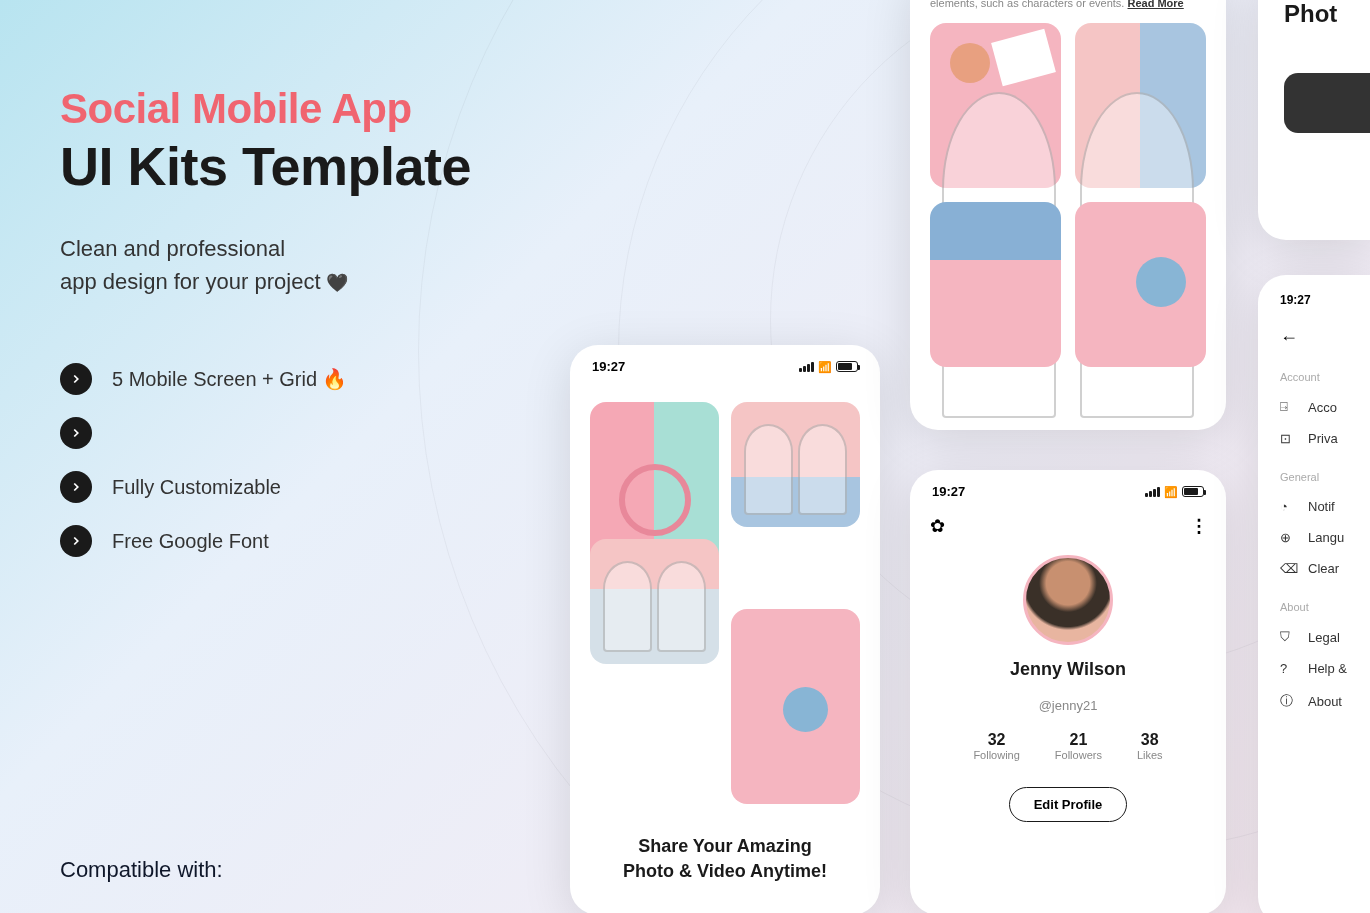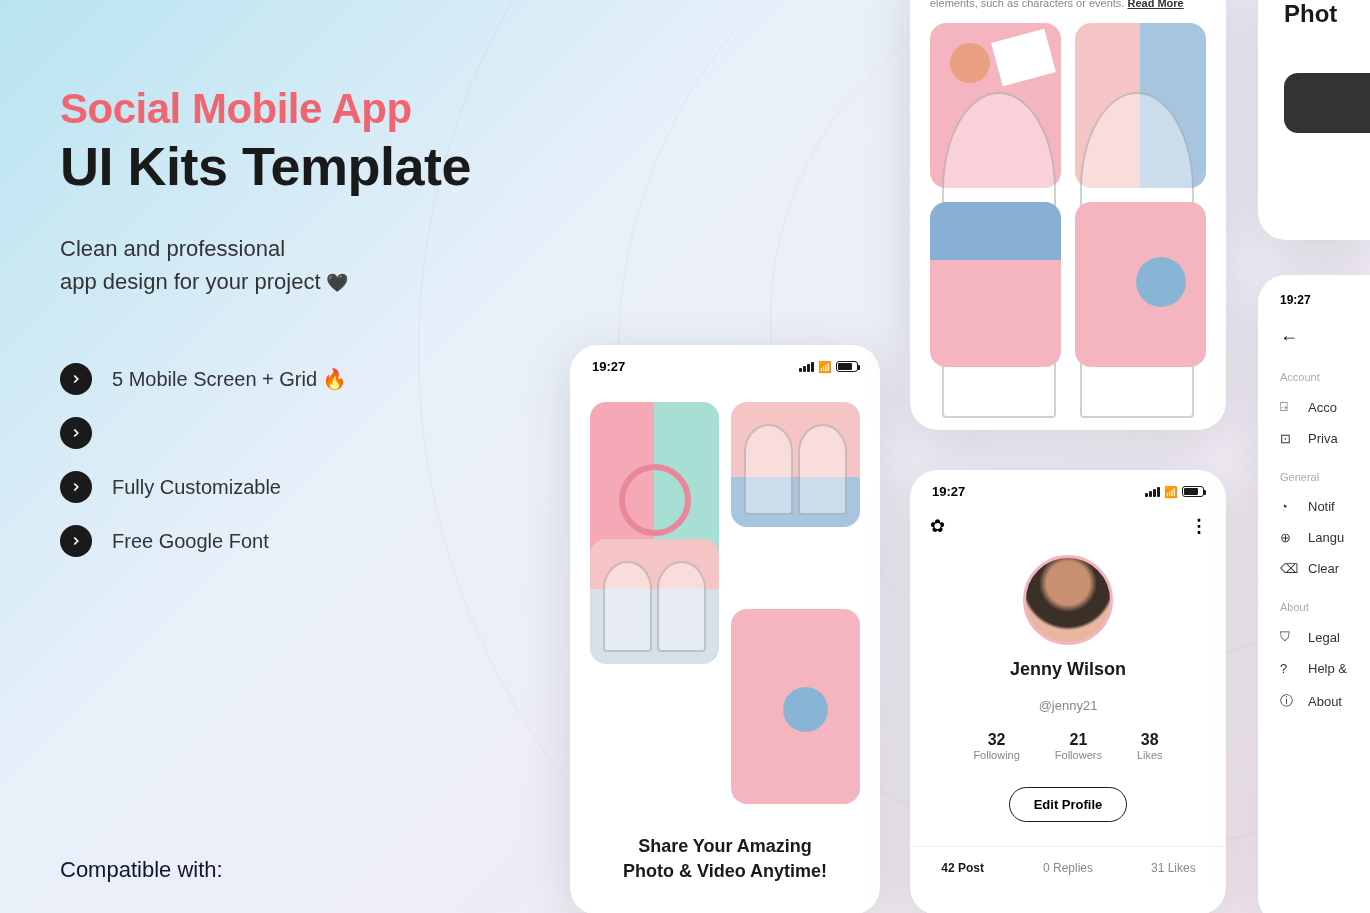--- a/index.html
+++ b/index.html
@@ -216,25 +216,20 @@
     <div class="stat">
         <div class="stat-num">21</div>
         <div class="stat-label">Followers</div>
       </div>
     <div class="stat">
         <div class="stat-num">38</div>
         <div class="stat-label">Likes</div>
       </div>
   </div>
   <button class="p3-edit">Edit Profile</button>
-  <div class="p3-tabs">
-    <div class="p3-tab active">42 Post</div>
-    <div class="p3-tab">0 Replies</div>
-    <div class="p3-tab">31 Likes</div>
-  </div>
 </div>
 
 <div class="phone4">
   <div class="p4-title">Phot</div>
   <div class="p4-dark"></div>
 </div>
 
 <div class="phone5">
   <div class="p5-time">19:27</div>
   <div class="p5-back">←</div>

